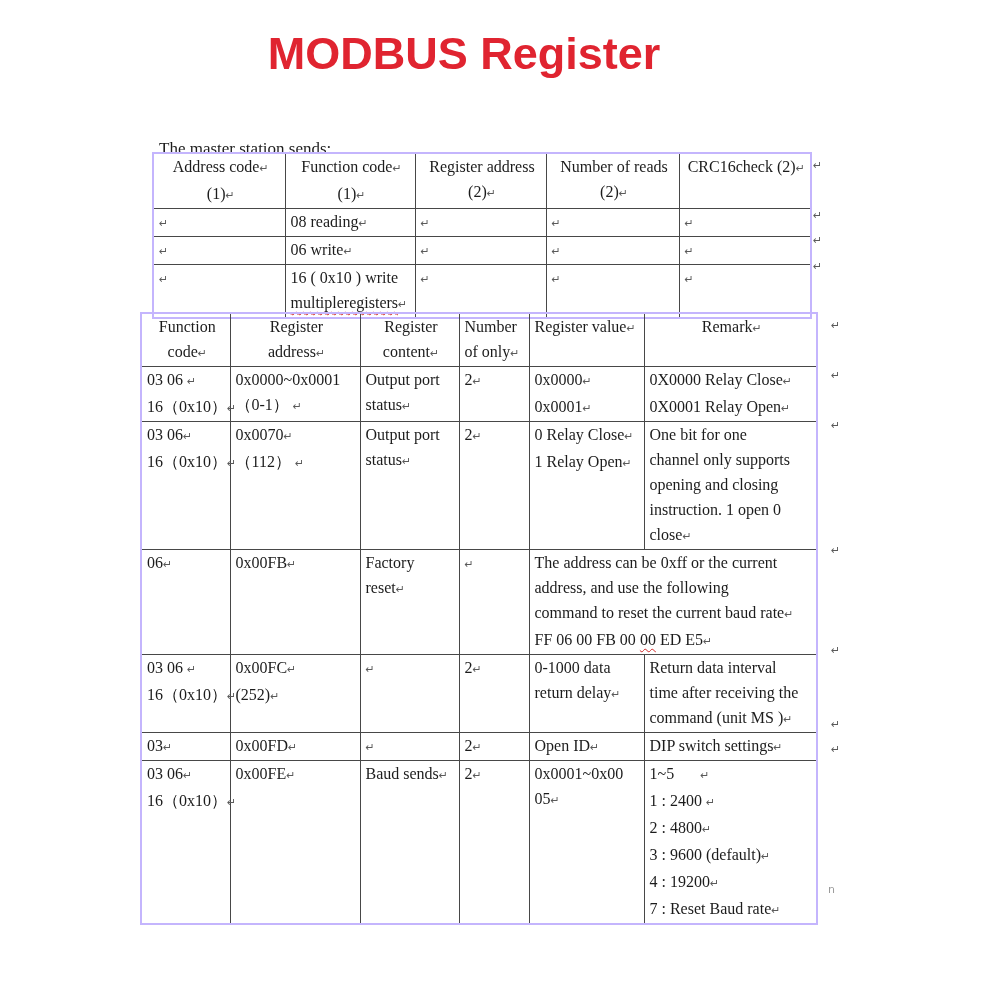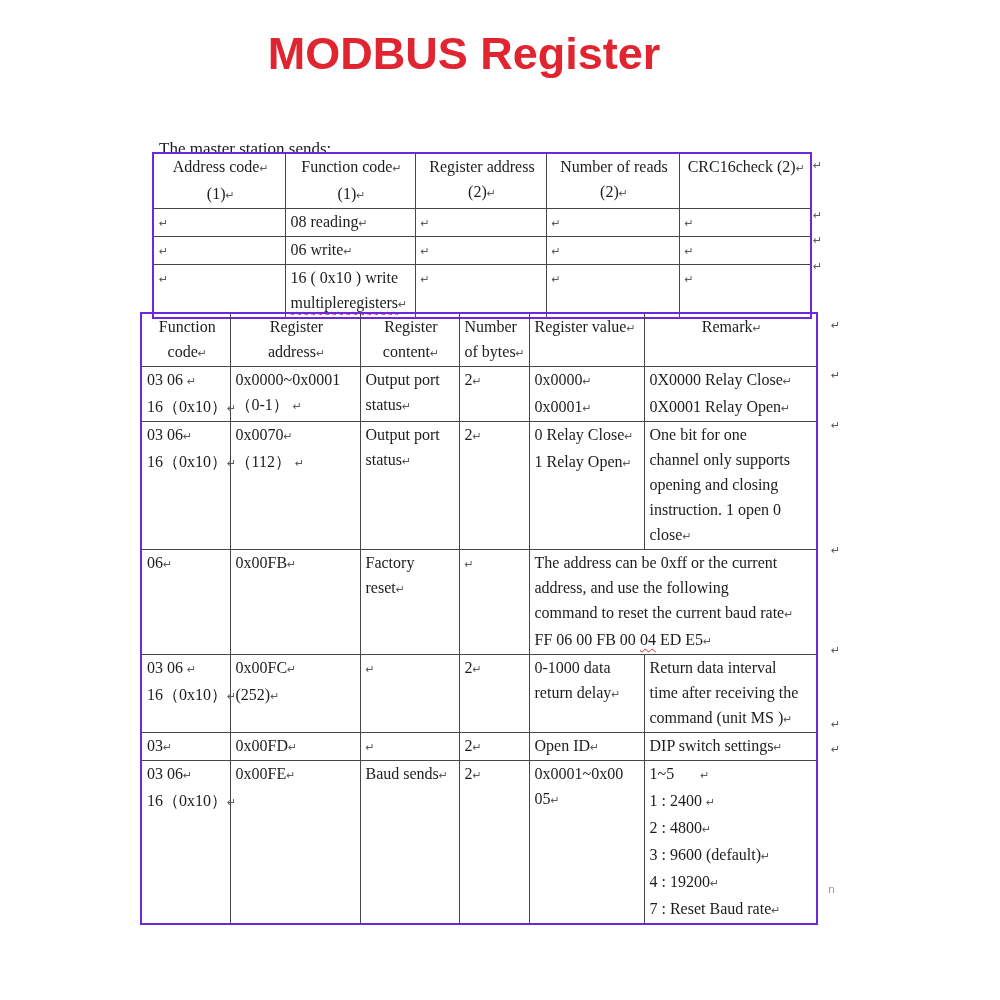--- a/index.html
+++ b/index.html
@@ -4,21 +4,21 @@
 <style>
   html,body{margin:0;padding:0;background:#ffffff;}
   #page{position:relative;width:1000px;height:1000px;background:#fff;overflow:hidden;
         font-family:"Liberation Serif",serif;color:#1c1c1c;}
   #title{position:absolute;top:28px;left:0;width:1000px;margin:0;text-align:center;
          box-sizing:border-box;padding-right:72px;
          font-family:"Liberation Sans",sans-serif;font-weight:bold;font-size:45px;
          color:#e02430;letter-spacing:0;}
   #lead{position:absolute;left:159px;top:138px;font-size:17px;line-height:22px;}
   table.doc{position:absolute;border-collapse:collapse;table-layout:fixed;
-            border:2px solid #6d28d9;font-size:16px;}
+            border:2px solid #c4b5fd;font-size:16px;}
   table.doc td,table.doc th{border:1px solid #474747;vertical-align:top;
             padding:0 2px 0 5px;font-weight:normal;text-align:left;}
   #t1{left:152px;top:152px;width:658px;}
   #t2{left:140px;top:312px;width:676px;}
   .ln{line-height:25px;white-space:pre;}
   .c{text-align:center;}
   .pm{color:#5a5a5a;font-size:11px;font-family:"DejaVu Sans",sans-serif;}
   .wavy{text-decoration:underline wavy #cf2a2a 1px;text-underline-offset:3px;}
   .outpm{position:absolute;color:#5a5a5a;font-size:11px;line-height:11px;
          font-family:"DejaVu Sans",sans-serif;}
@@ -138,21 +138,21 @@
       <th>
         <div class="ln c"><span>Register</span></div>
         <div class="ln c"><span>address</span><span class="pm">↵</span></div>
       </th>
       <th>
         <div class="ln c"><span>Register</span></div>
         <div class="ln c"><span>content</span><span class="pm">↵</span></div>
       </th>
       <th>
         <div class="ln"><span>Number</span></div>
-        <div class="ln"><span>of bytes</span><span class="pm">↵</span></div>
+        <div class="ln"><span>of only</span><span class="pm">↵</span></div>
       </th>
       <th>
         <div class="ln"><span>Register value</span><span class="pm">↵</span></div>
       </th>
       <th>
         <div class="ln c"><span>Remark</span><span class="pm">↵</span></div>
       </th>
     </tr>
 
     <tr style="height:50px">
@@ -221,21 +221,21 @@
         <div class="ln"><span>Factory</span></div>
         <div class="ln"><span>reset</span><span class="pm">↵</span></div>
       </td>
       <td>
         <div class="ln"><span class="pm">↵</span></div>
       </td>
       <td colspan="2">
         <div class="ln"><span>The address can be 0xff or the current</span></div>
         <div class="ln"><span>address, and use the following</span></div>
         <div class="ln"><span>command to reset the current baud rate</span><span class="pm">↵</span></div>
-        <div class="ln"><span>FF 06 00 FB 00 </span><span class="wavy">04</span><span> ED E5</span><span class="pm">↵</span></div>
+        <div class="ln"><span>FF 06 00 FB 00 </span><span class="wavy">00</span><span> ED E5</span><span class="pm">↵</span></div>
       </td>
     </tr>
 
     <tr style="height:75px">
       <td>
         <div class="ln"><span>03 06 </span><span class="pm">↵</span></div>
         <div class="ln"><span>16（0x10）</span><span class="pm">↵</span></div>
       </td>
       <td>
         <div class="ln"><span>0x00FC</span><span class="pm">↵</span></div>

